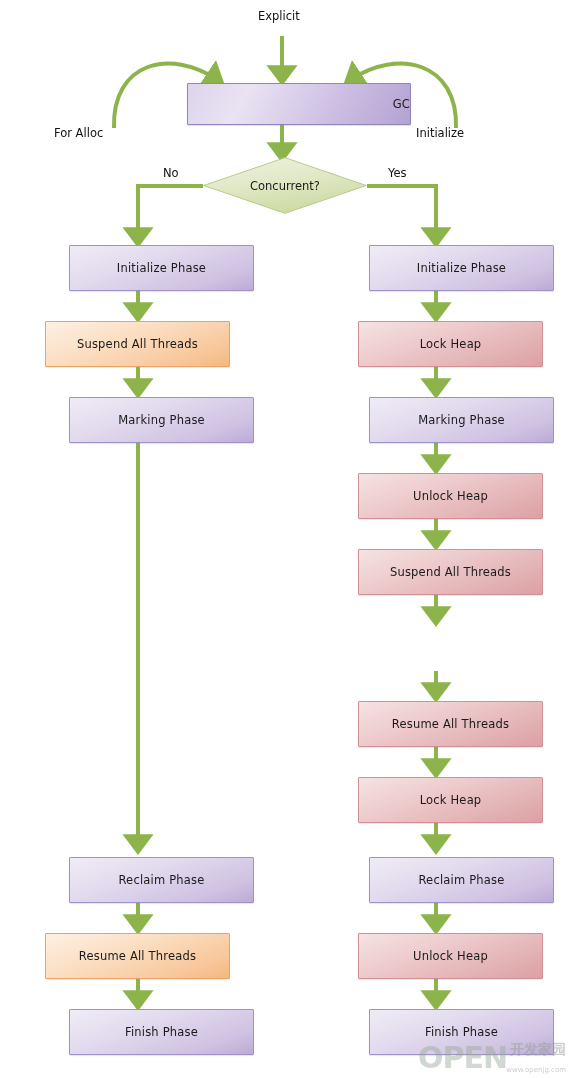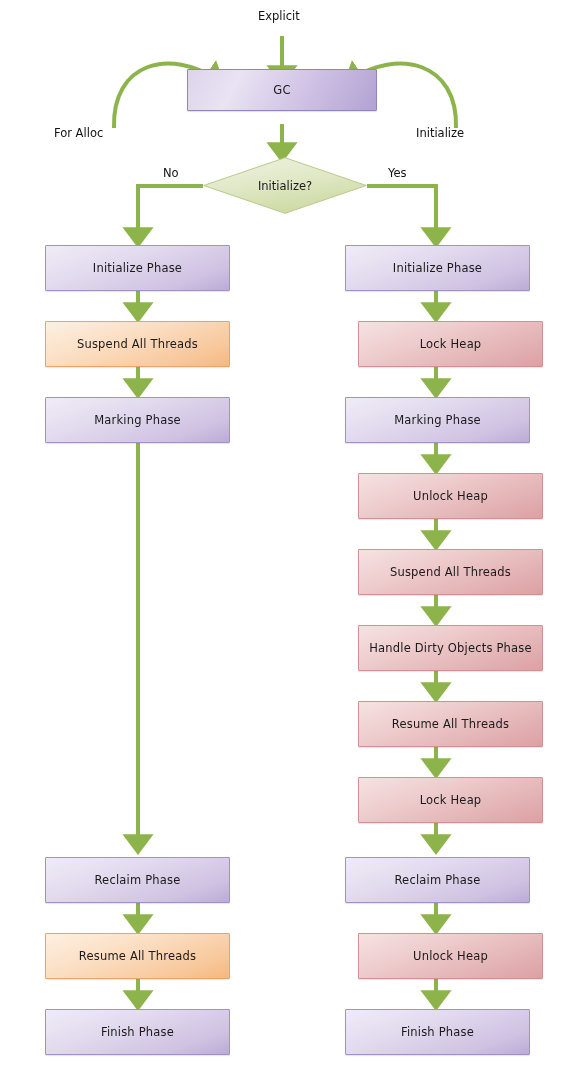--- a/index.html
+++ b/index.html
@@ -38,20 +38,21 @@
     letter-spacing: 0.2px;
     text-align: center;
     border-width: 1px;
     border-style: solid;
     border-radius: 1px;
   }
   .node.purple {
     background: linear-gradient(160deg, #f0ecf6 0%, #e2daee 38%, #cfc2e2 78%, #bcabd6 100%);
     border-color: #9f92c4;
     box-shadow: 0 1px 1px rgba(110,95,150,0.18);
+    margin-left: 24px;
   }
   .node.purple-hdr {
     background: linear-gradient(118deg, #ddd4ec 0%, #e9e3f3 26%, #cec0e4 64%, #b3a2d2 100%);
     border-color: #9186bb;
     box-shadow: 0 1px 1px rgba(110,95,150,0.2);
   }
   .node.orange {
     background: linear-gradient(160deg, #fdf0e2 0%, #fbdec2 40%, #f8c89c 78%, #f5b87f 100%);
     border-color: #e8a46a;
     box-shadow: 0 1px 1px rgba(170,120,70,0.18);
@@ -178,36 +179,36 @@
       <path d="M436,979 L436,1003" marker-end="url(#ah)"></path>
     </g>
   </svg>
 
   <div class="edge-label" style="left:258px; top:9px;">Explicit</div>
   <div class="edge-label" style="left:54px; top:126px;">For Alloc</div>
   <div class="edge-label" style="left:416px; top:126px;">Initialize</div>
   <div class="edge-label" style="left:163px; top:166px;">No</div>
   <div class="edge-label" style="left:388px; top:166px;">Yes</div>
 
-  <div class="node purple-hdr" style="left:187px; top:69px; width:190px; height:42px;">
+  <div class="node purple-hdr" style="left:187px; top:83px; width:224px; height:42px;justify-content:flex-end;">
     <span>GC</span>
   </div>
 
   <div class="diamond-wrap" style="left:203px; top:157px; width:164px; height:57px;">
     <svg width="164" height="57" viewBox="0 0 164 57" xmlns="http://www.w3.org/2000/svg">
       <defs>
         <linearGradient id="dg" x1="0" y1="0" x2="0.45" y2="1">
           <stop offset="0%" stop-color="#eef2e0"></stop>
           <stop offset="45%" stop-color="#e3eacb"></stop>
           <stop offset="100%" stop-color="#cedba6"></stop>
         </linearGradient>
       </defs>
       <polygon points="82,0.7 163.3,28.5 82,56.3 0.7,28.5" fill="url(#dg)" stroke="#b9c98a" stroke-width="1"></polygon>
     </svg>
-    <div class="diamond-label">Initialize?</div>
+    <div class="diamond-label">Concurrent?</div>
   </div>
 
   <div class="node purple" style="left:45px; top:245px; width:185px; height:46px;">
     <span>Initialize Phase</span>
   </div>
   <div class="node orange" style="left:45px; top:321px; width:185px; height:46px;">
     <span>Suspend All Threads</span>
   </div>
   <div class="node purple" style="left:45px; top:397px; width:185px; height:46px;">
     <span>Marking Phase</span>
@@ -230,33 +231,35 @@
   </div>
   <div class="node purple" style="left:345px; top:397px; width:185px; height:46px;">
     <span>Marking Phase</span>
   </div>
   <div class="node pink" style="left:345px; top:473px; width:185px; height:46px;">
     <span>Unlock Heap</span>
   </div>
   <div class="node pink" style="left:345px; top:549px; width:185px; height:46px;">
     <span>Suspend All Threads</span>
   </div>
-  <div class="node pink" style="left:345px; top:625px; width:185px; height:46px;">
-    <span>Handle Dirty Objects Phase</span>
-  </div>
   <div class="node pink" style="left:345px; top:701px; width:185px; height:46px;">
     <span>Resume All Threads</span>
   </div>
   <div class="node pink" style="left:345px; top:777px; width:185px; height:46px;">
     <span>Lock Heap</span>
   </div>
   <div class="node purple" style="left:345px; top:857px; width:185px; height:46px;">
     <span>Reclaim Phase</span>
   </div>
   <div class="node pink" style="left:345px; top:933px; width:185px; height:46px;">
     <span>Unlock Heap</span>
   </div>
   <div class="node purple" style="left:345px; top:1009px; width:185px; height:46px;">
     <span>Finish Phase</span>
   </div>
 
+  <div class="watermark-logo" style="left:418px; top:1038px;">
+    <div class="wm-open">OPEN</div>
+    <div class="wm-cn">开发家园</div>
+    <div class="wm-sub">www.openjg.com</div>
+  </div>
 
 </div>
 
 </body></html>

